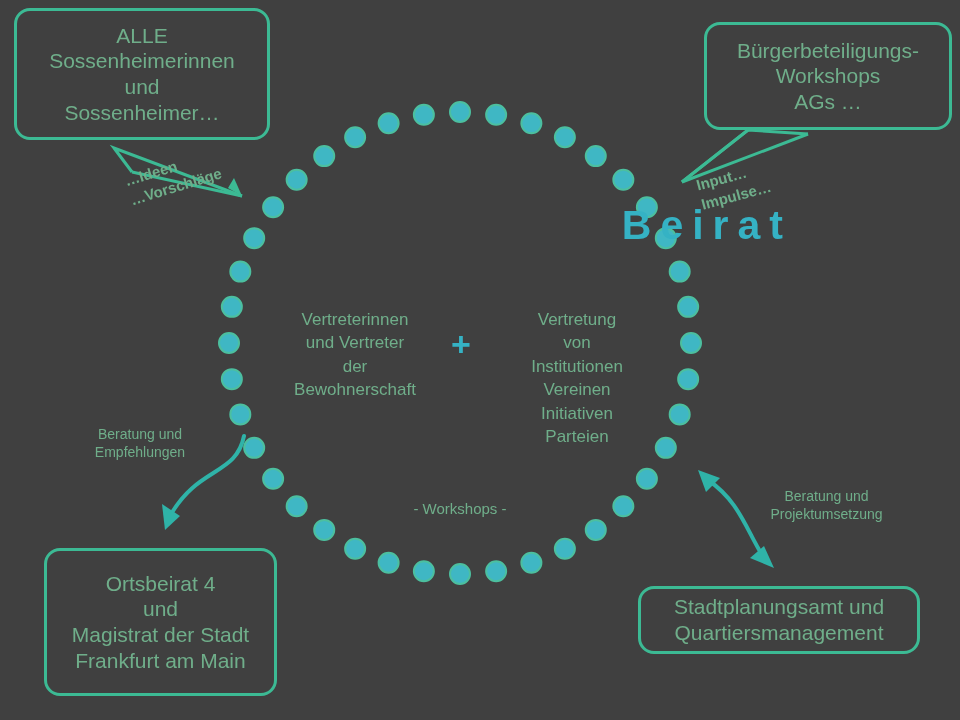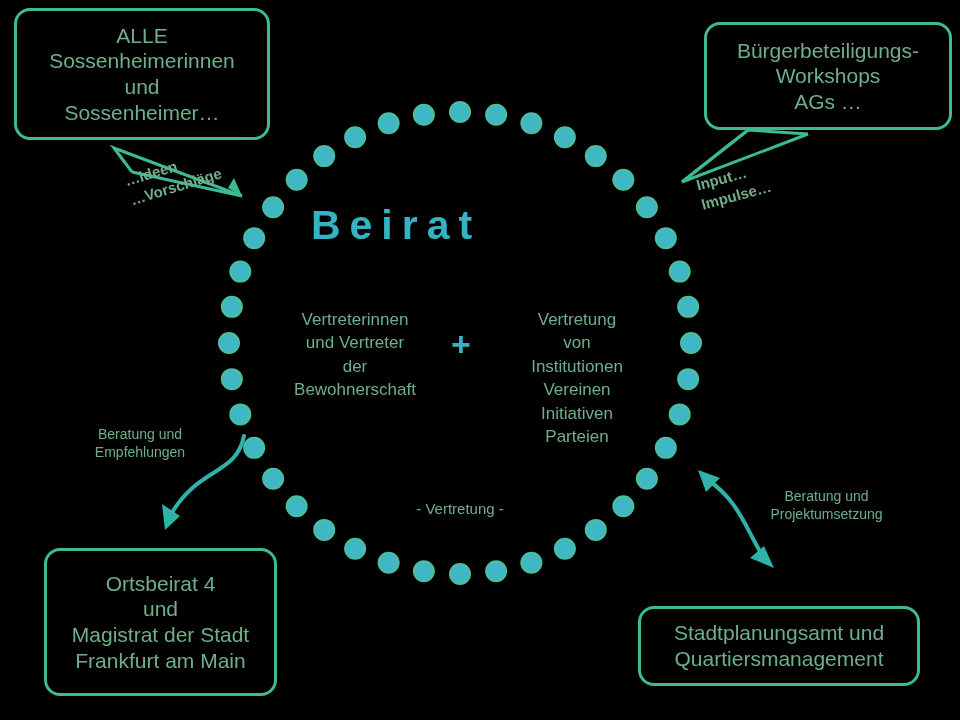--- a/index.html
+++ b/index.html
@@ -4,21 +4,21 @@
 <style>
   html, body {
     margin: 0;
     padding: 0;
     background: #ffff00;
   }
   #stage {
     position: relative;
     width: 960px;
     height: 720px;
-    background: #000000;
+    background: #404040;
     overflow: hidden;
     font-family: "Liberation Sans", sans-serif;
   }
   .bubble {
     position: absolute;
     box-sizing: border-box;
     border: 3px solid #3cba94;
     border-radius: 16px;
     background: transparent;
     display: flex;
@@ -35,33 +35,32 @@
   }
   #bubble-workshops {
     left: 704px; top: 22px;  width: 248px; height: 108px;
     font-size: 21px;
   }
   #bubble-ortsbeirat {
     left: 44px;  top: 548px; width: 233px; height: 148px;
     font-size: 21px;
   }
   #bubble-stadtplanung {
-    left: 638px; top: 586px; width: 282px; height: 80px;
-    font-size: 21px;
-    margin-top: 20px;
+    left: 638px; top: 586px; width: 282px; height: 68px;
+    font-size: 21px;
   }
 
   .tail { position: absolute; overflow: visible; }
 
   .ring { position: absolute; left: 0; top: 0; }
 
   .center-title {
     position: absolute;
     left: 0; top: 202px; width: 792px;
-    text-align: center;
+    text-align: right;
     font-size: 41px;
     font-weight: bold;
     letter-spacing: 9px;
     color: #35b2c4;
   }
   .col {
     position: absolute;
     text-align: center;
     color: #6fae8a;
     font-size: 17px;
@@ -202,21 +201,21 @@
 
   <div class="plus">+</div>
 
   <div class="col" id="col-right">Vertretung
 von
 Institutionen
 Vereinen
 Initiativen
 Parteien</div>
 
-  <div id="stimmrecht">- Vertretung -</div>
+  <div id="stimmrecht">- Workshops -</div>
 
   <div class="mini-label" id="label-beratung-empfehlungen">Beratung und
 Empfehlungen</div>
   <svg class="tail" style="left:140px; top:428px;" width="130" height="120" aria-hidden="true">
     <path d="M 104,8 C 96,48 58,38 30,88" fill="none" stroke="#2fb3a8" stroke-width="4" stroke-linecap="round"></path>
     <polygon points="25,102 22,76 40,88" fill="#2fb3a8"></polygon>
   </svg>
   <div class="bubble" id="bubble-ortsbeirat">Ortsbeirat 4
 und
 Magistrat der Stadt

